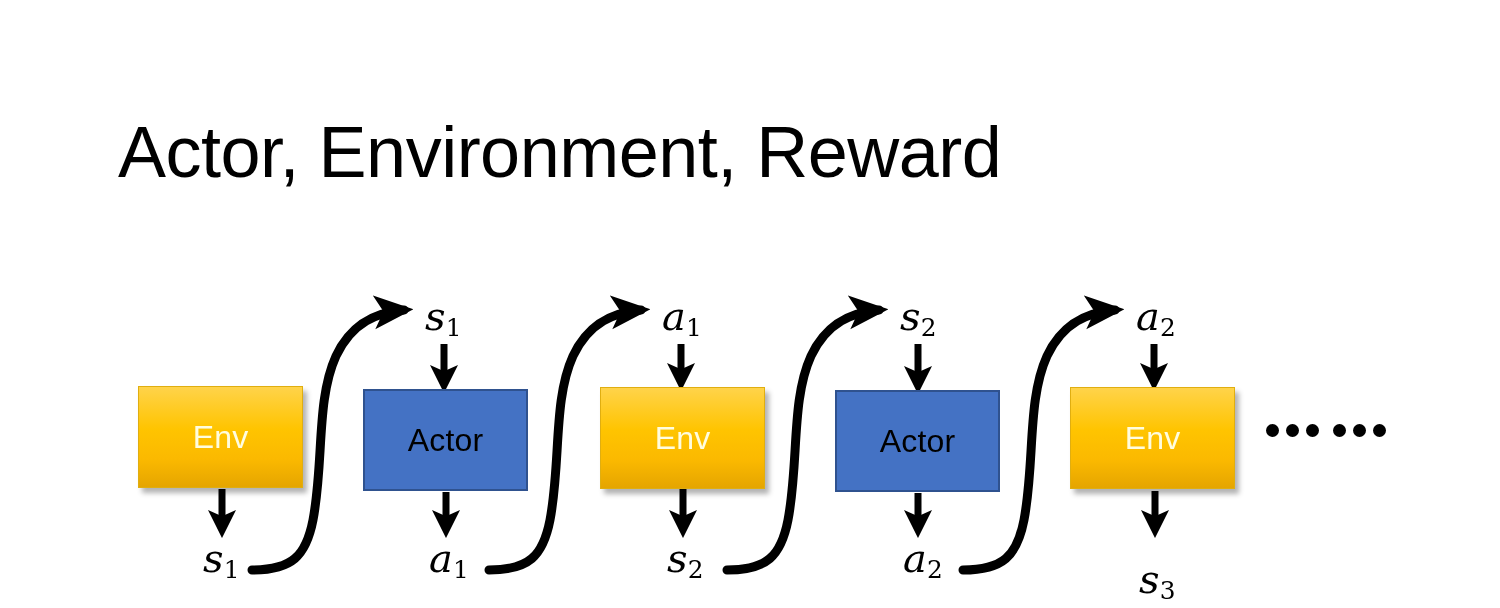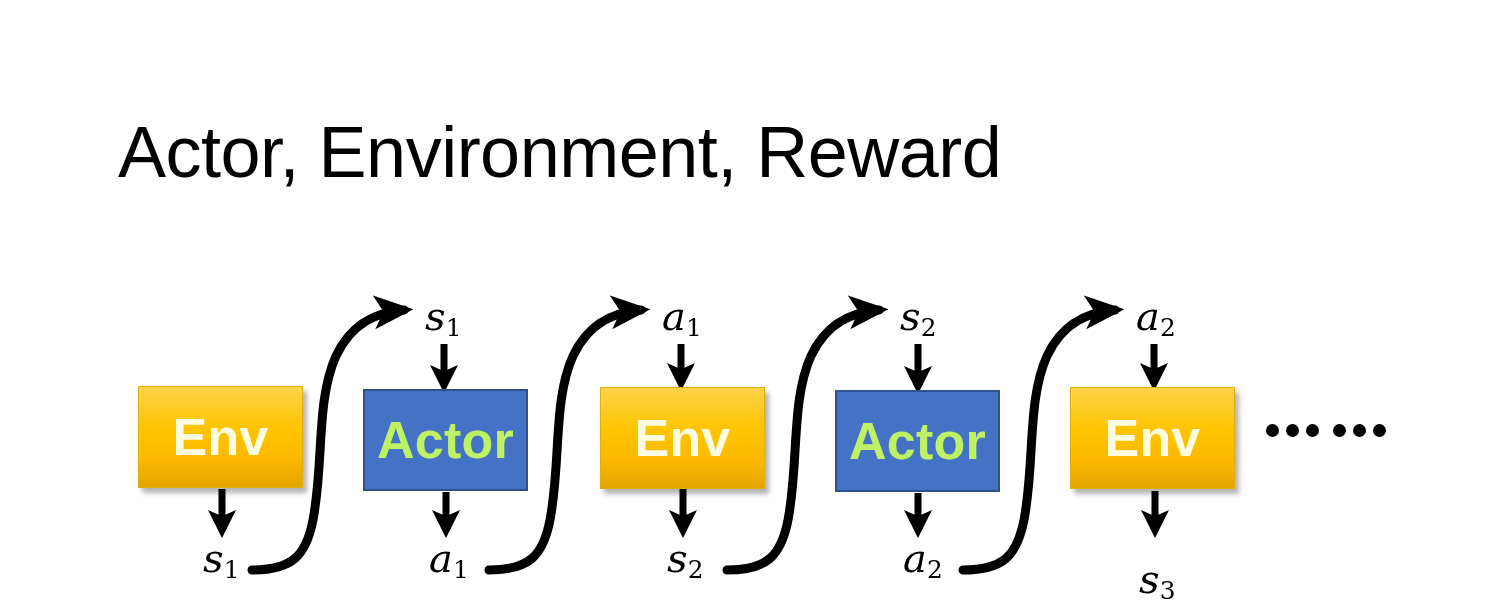--- a/index.html
+++ b/index.html
@@ -57,39 +57,39 @@
   .node-box {
     position: absolute;
     width: 165px;
     height: 102px;
     display: flex;
     align-items: center;
     justify-content: center;
     box-sizing: border-box;
   }
   .node-box .node-label {
-    font-size: 52px;
-    font-weight: 700;
+    font-size: 32px;
+    font-weight: 400;
     line-height: 1;
     letter-spacing: 0.2px;
     color: #FFFFE0;
     user-select: none;
   }
   .node-env {
     background: linear-gradient(to bottom, #FFD34A 0%, #FFC400 42%, #FBB900 72%, #E5A500 100%);
     border: 1px solid #E0AE10;
     box-shadow: 4px 5px 5px rgba(0,0,0,0.30);
   }
   .node-env .node-label { color: #FFFDE0; }
   .node-actor {
     background: #4472C4;
     border: 2px solid #2F528F;
     box-shadow: none;
   }
-  .node-actor .node-label { color: #bef264; text-align: center; }
+  .node-actor .node-label { color: #000000; text-align: center; }
 
   
   .math-label {
     position: absolute;
     font-family: "DejaVu Serif", serif;
     font-style: italic;
     font-size: 40px;
     line-height: 1;
     color: #000000;
     white-space: nowrap;

